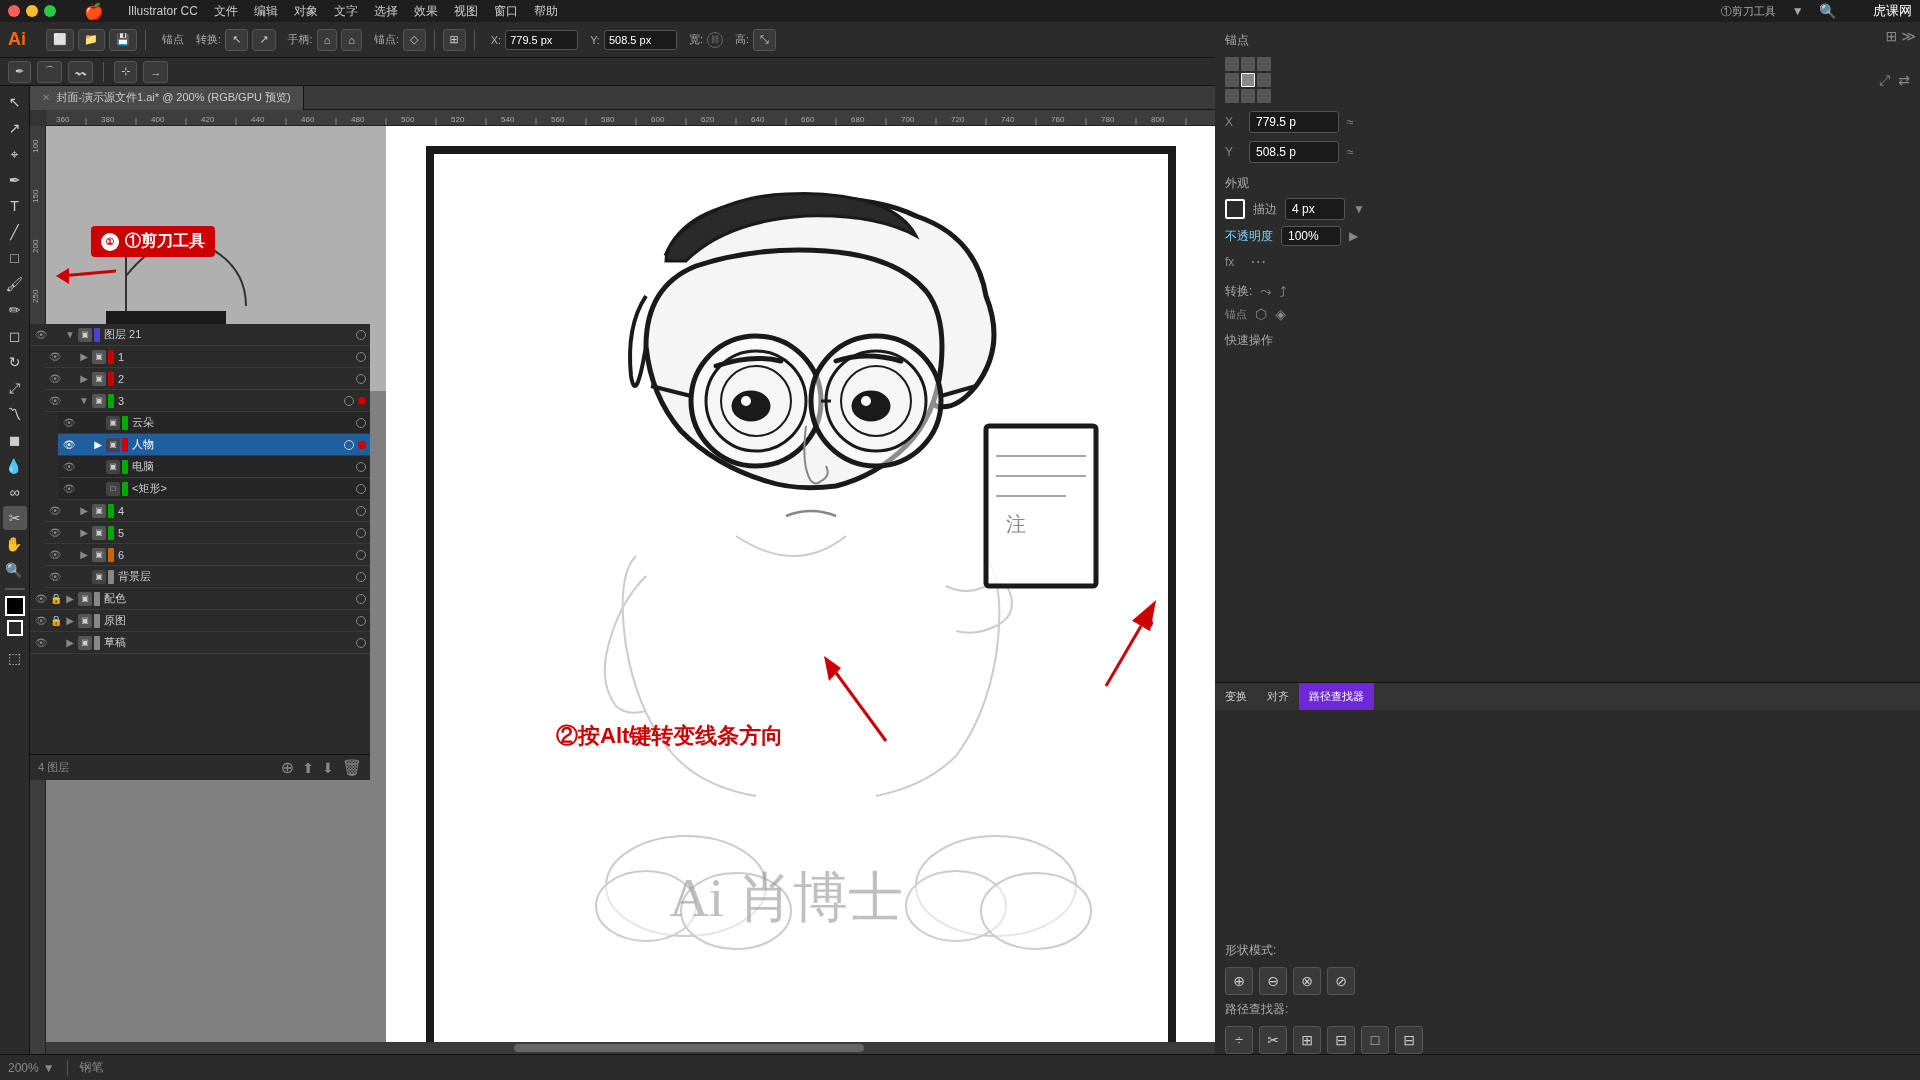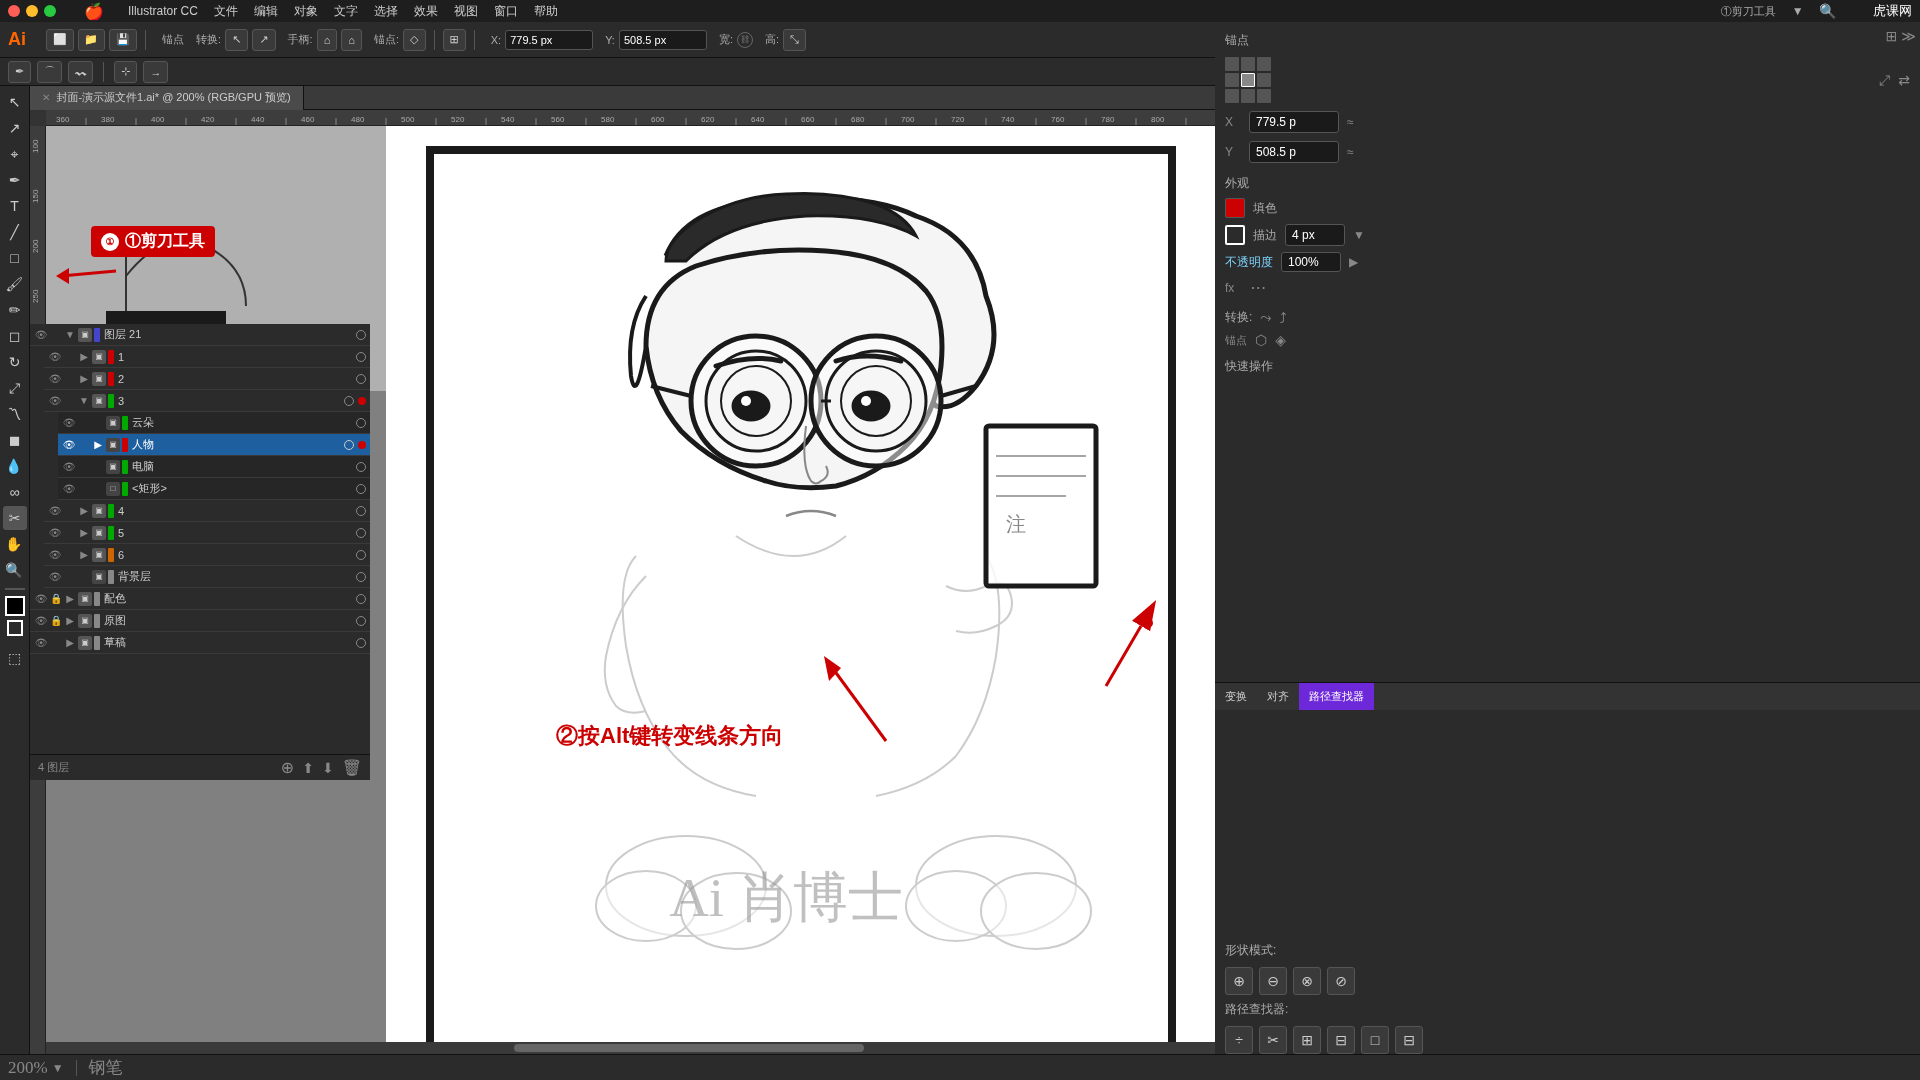--- a/index.html
+++ b/index.html
@@ -26,21 +26,21 @@
     }
     .toolbar-btn {
       background: #3a3a3a; border: 1px solid #555; border-radius: 3px;
       color: #ccc; font-size: 11px; padding: 2px 6px; cursor: pointer;
       height: 22px; display: flex; align-items: center;
     }
     .toolbar-sep { width: 1px; height: 20px; background: #555; margin: 0 4px; }
     .coord-label { color: #aaa; font-size: 11px; margin-left: 8px; }
     .coord-input {
       background: #1a1a1a; border: 1px solid #555; border-radius: 3px;
-      color: #fff; font-size: 11px; padding: 1px 4px; width: 88px; height: 20px;
+      color: #fff; font-size: 11px; padding: 1px 4px; width: 73px; height: 20px;
     }
 
     
     #secondary-toolbar {
       position: absolute; top: 58px; left: 0; width: 1920px; height: 28px;
       background: #2b2b2b; display: flex; align-items: center; padding: 0 8px;
       border-bottom: 1px solid #111; gap: 6px;
     }
 
     
@@ -114,21 +114,21 @@
       padding: 6px 10px; color: #ccc; font-size: 11px; cursor: pointer;
     }
     .bottom-right-tab.active { background: #2b2b2b; color: #fff; }
 
     
     #status-bar {
       position: absolute; bottom: 0; left: 0; width: 1920px; height: 26px;
       background: #2b2b2b; border-top: 1px solid #111;
       display: flex; align-items: center; padding: 0 8px; gap: 12px;
     }
-    .status-item { color: #888; font-size: 17px; font-family: Liberation Serif, serif; }
+    .status-item { color: #888; font-size: 12px; }
     .status-zoom { display: flex; align-items: center; gap: 4px; }
 
     
     #properties-panel {
       position: absolute; top: 22px; left: 1215px; width: 705px; height: 1058px;
       background: #2b2b2b;
     }
 
     #prop-top-tabs {
       display: flex; background: #3a3a3a; height: 28px; align-items: center;
@@ -711,24 +711,20 @@
       <span style="color:#888;font-size:12px;">≈</span>
     </div>
     <div class="props-coord-row">
       <span class="props-label">Y</span>
       <input class="props-input" value="508.5 p" style="">
       <span style="color:#888;font-size:12px;">≈</span>
     </div>
 
     <div class="appearance-header">外观</div>
 
-    <div class="appearance-item">
-      <div style="width:20px;height:20px;background:#cc0000;border:1px solid #555;border-radius:2px;cursor:pointer;"></div>
-      <span style="color:#aaa;font-size:12px;">填色</span>
-    </div>
 
     <div class="appearance-item">
       <div style="width:20px;height:20px;background:transparent;border:2px solid #fff;border-radius:2px;cursor:pointer;"></div>
       <span style="color:#aaa;font-size:12px;">描边</span>
       <input class="props-input" value="4 px" style="width: 60px;">
       <span style="color:#888;">▼</span>
     </div>
 
     <div class="opacity-row">
       <span style="color:#7dd3fc;font-size:12px;">不透明度</span>

